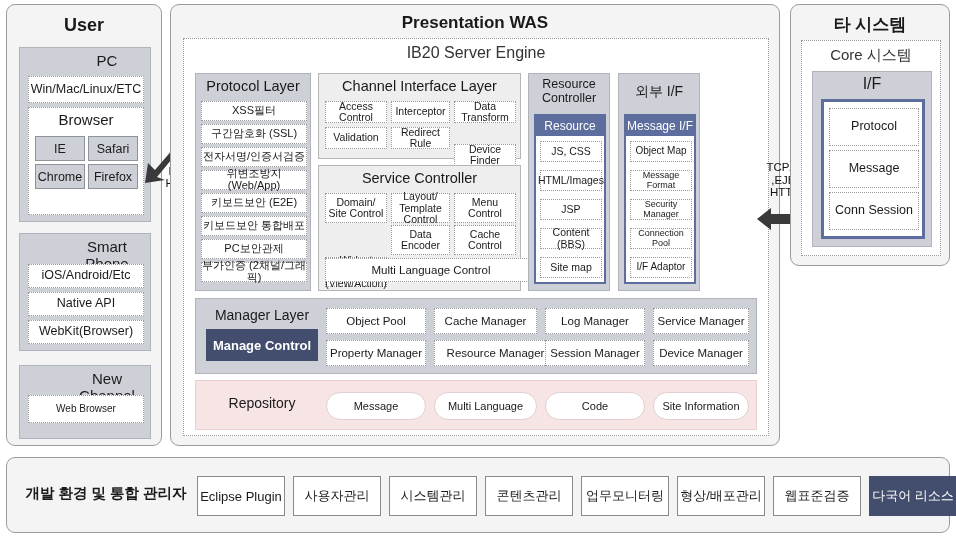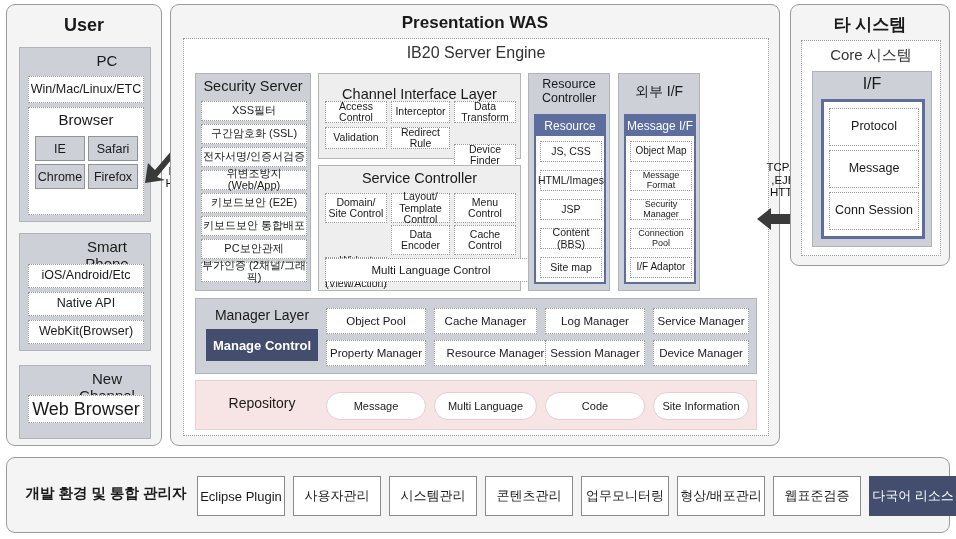--- a/index.html
+++ b/index.html
@@ -46,21 +46,21 @@
   #browser-title { text-align:center; font-size:15px; padding-top:3px; }
   .browser-grid { position:absolute; left:6px; top:28px; width:104px;
     display:flex; flex-wrap:wrap; gap:3px; }
   .browser-btn { width:50px; height:25px; background:#cdd0d6; border:1px solid #8f939a;
     display:flex; align-items:center; justify-content:center; font-size:12.5px; }
 
   #sp-group { left:12px; top:228px; width:132px; height:118px; }
   .sp-item { position:absolute; left:8px; width:116px; height:24px; font-size:12.5px; }
 
   #nc-group { left:12px; top:360px; width:132px; height:74px; }
-  #nc-item { position:absolute; left:8px; top:29px; width:116px; height:28px; font-size:18px; }
+  #nc-item { position:absolute; left:8px; top:29px; width:116px; height:28px; font-size:10px; }
 
   
   #http-arrow { position:absolute; left:143px; top:133px; width:50px; height:52px; }
   #http-label { position:absolute; left:159px; top:165px; width:40px;
     font-size:11.5px; text-align:center; line-height:1.08; color:#111; }
 
   
   #was-panel { left:170px; top:4px; width:610px; height:442px; }
   #was-title { position:absolute; left:0; top:8px; width:100%;
     text-align:center; font-size:17px; font-weight:bold; }
@@ -70,21 +70,21 @@
 
   
   #sec-layer { position:absolute; left:11px; top:34px; width:116px; height:218px;
     background:#cdd0d6; border:1px solid #b0b4ba; }
   #sec-title { text-align:center; font-size:14.5px; padding-top:4px; }
   .sec-item { position:absolute; left:5px; width:106px; height:20px; font-size:11px; }
 
   
   #chan-box { position:absolute; left:134px; top:34px; width:203px; height:86px;
     background:#eeeeee; border:1px solid #b6b6b6; }
-  #chan-title { text-align:center; font-size:14.5px; padding-top:12px; }
+  #chan-title { text-align:center; font-size:14.5px; padding-top:4px; }
   .chan-cell { position:absolute; height:22px; font-size:10.5px; }
 
   
   #svc-box { position:absolute; left:134px; top:126px; width:203px; height:126px;
     background:#eeeeee; border:1px solid #b6b6b6; }
   #svc-title { text-align:center; font-size:14.5px; padding-top:4px; }
   .svc-cell { position:absolute; height:30px; font-size:10.5px; }
   #svc-multi { position:absolute; left:6px; top:92px; width:212px; height:24px; font-size:11.5px; }
 
   
@@ -189,21 +189,21 @@
     <span>Https</span>
   </div>
 
   <div class="outer" id="was-panel">
     <div id="was-title">Presentation WAS</div>
 
     <div id="engine-box">
       <div id="engine-title">IB20 Server Engine</div>
 
       <div id="sec-layer">
-        <div id="sec-title">Security Server</div>
+        <div id="sec-title">Protocol Layer</div>
         <div class="wbox sec-item" style="top:27px">XSS필터</div>
         <div class="wbox sec-item" style="top:50px">구간암호화 (SSL)</div>
         <div class="wbox sec-item" style="top:73px">전자서명/인증서검증</div>
         <div class="wbox sec-item" style="top:96px">위변조방지 (Web/App)</div>
         <div class="wbox sec-item" style="top:119px">키보드보안 (E2E)</div>
         <div class="wbox sec-item" style="top:142px">키보드보안 통합배포</div>
         <div class="wbox sec-item" style="top:165px">PC보안관제</div>
         <div class="wbox sec-item" style="top:188px">부가인증 (2채널/그래픽)</div>
       </div>
 

